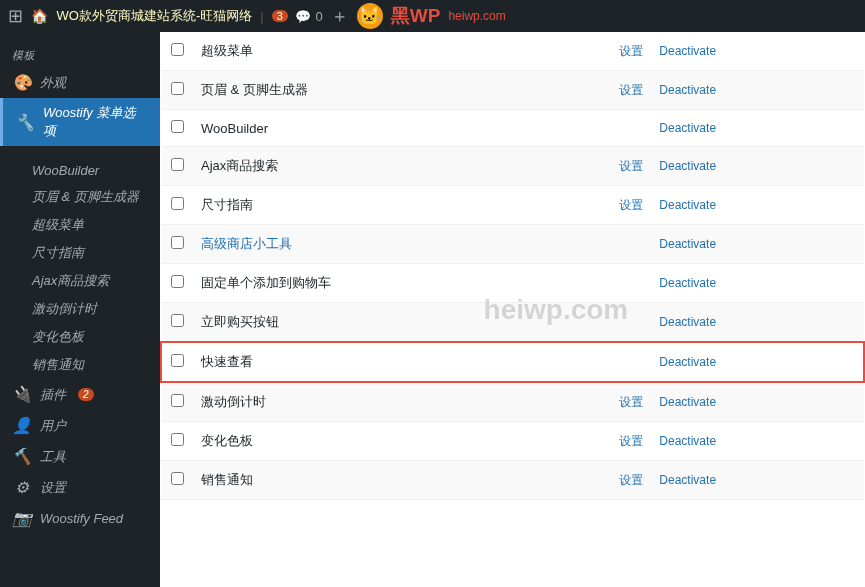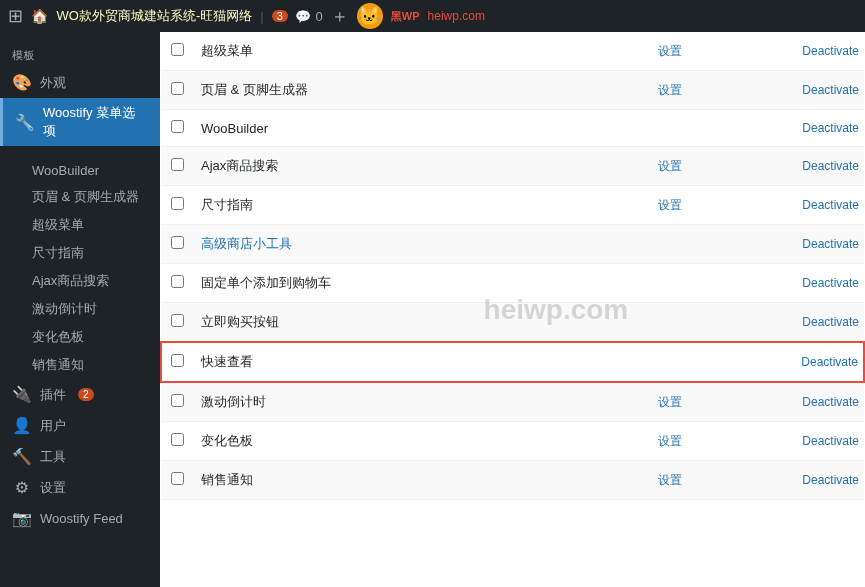--- a/index.html
+++ b/index.html
@@ -8,47 +8,47 @@
     
     .top-bar { background: #1d2327; height: 32px; display: flex; align-items: center; padding: 0 8px; gap: 8px; flex-shrink: 0; }
     .top-bar-icon { color: #a7aaad; font-size: 18px; }
     .top-bar-home { color: #a7aaad; font-size: 14px; }
     .top-bar-site-name { color: #fef9c3; font-size: 13px; }
     .top-bar-sep { color: #555; }
     .top-bar-counter { background: #ca4a1f; color: #fff; border-radius: 10px; padding: 0 5px; font-size: 11px; }
     .top-bar-comment { color: #a7aaad; font-size: 13px; }
     .top-bar-plus { color: #a7aaad; font-size: 18px; cursor: pointer; }
     .top-bar-avatar { width: 26px; height: 26px; border-radius: 50%; background: #f39c12; display: flex; align-items: center; justify-content: center; overflow: hidden; }
-    .top-bar-brand { color: #e74c3c; font-weight: bold; font-size: 11px; }
+    .top-bar-brand { color: #e74c3c; font-weight: bold; font-size: 19px; }
     .top-bar-domain { color: #e74c3c; font-size: 12px; }
 
     
     .layout { display: flex; flex: 1; overflow: hidden; }
 
     
-    .sidebar { background: #1d2327; width: 160px; flex-shrink: 0; overflow-y: auto; padding-top: 8px; }
+    .sidebar { background: #1d2327; width: 160px; flex-shrink: 0; overflow-y: auto; padding-top: 8px; font-style: italic; }
     .sidebar-section-label { color: #a7aaad; font-size: 11px; padding: 8px 12px 4px; text-transform: uppercase; letter-spacing: 0.5px; }
     .sidebar-item { display: flex; align-items: center; gap: 8px; padding: 6px 12px; color: #a7aaad; cursor: pointer; font-size: 13px; }
     .sidebar-item.highlighted { background: #2271b1; color: #fff; border-left: 3px solid #72aee6; }
     .sidebar-item .icon { font-size: 16px; width: 20px; text-align: center; }
     .sidebar-submenu-item { padding: 5px 12px 5px 32px; color: #a7aaad; cursor: pointer; font-size: 13px; display: block; }
     .sidebar-badge { background: #ca4a1f; color: #fff; border-radius: 10px; padding: 1px 5px; font-size: 10px; margin-left: 4px; }
 
     
     .main { flex: 1; overflow-y: auto; background: #fff; }
     .plugin-table { width: 100%; border-collapse: collapse; }
     .plugin-table tr { border-bottom: 1px solid #f0f0f0; }
     .plugin-table tr:nth-child(even) { background: #f9f9f9; }
     .plugin-table tr.highlighted-row { border: 2px solid #e74c3c; background: #fff; }
     .plugin-table td { padding: 10px 8px; vertical-align: middle; }
     .plugin-table td.cb { width: 32px; text-align: center; }
     .plugin-table td.plugin-name { color: #1d2327; font-size: 13px; }
     .plugin-table td.plugin-name a { color: #2271b1; text-decoration: none; }
     .plugin-table td.settings { color: #2271b1; text-align: right; font-size: 12px; white-space: nowrap; }
-    .plugin-table td.deactivate { color: #2271b1; text-align: right; font-size: 12px; white-space: nowrap; padding-right: 5px; }
+    .plugin-table td.deactivate { color: #2271b1; text-align: left; font-size: 12px; white-space: nowrap; padding-right: 28px; }
     .plugin-table td.deactivate a { color: #2271b1; text-decoration: none; cursor: pointer; }
     .plugin-table td.settings a { color: #2271b1; text-decoration: none; cursor: pointer; }
     input[type="checkbox"] { cursor: pointer; }
 
     
     .watermark { position: absolute; top: 50%; left: 50%; transform: translate(-20%, -50%); font-size: 28px; color: rgba(0,0,0,0.15); font-weight: bold; pointer-events: none; z-index: 10; white-space: nowrap; }
   </style>
 </head>
 <body>
 

